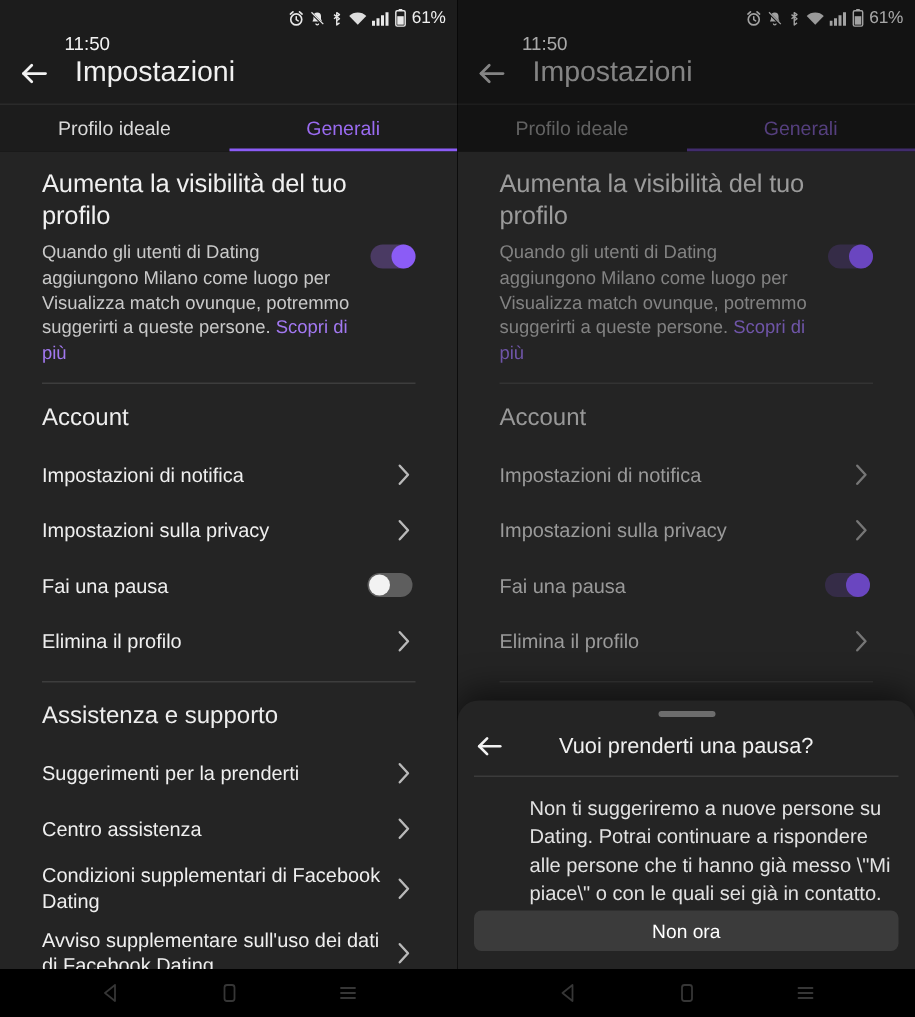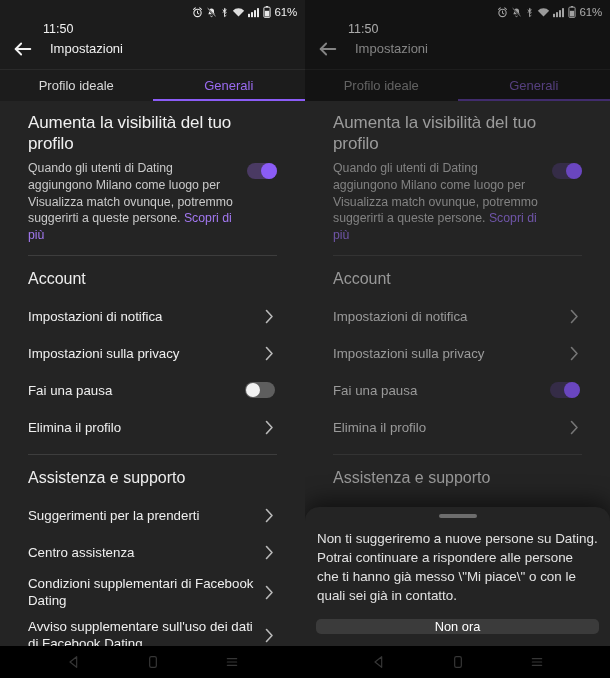--- a/index.html
+++ b/index.html
@@ -37,21 +37,21 @@
   .sysicons svg { display: block; }
   .battpct { font-size: 11.5px; color: #f0f0f0; margin-left: 1px; letter-spacing: -0.2px; }
 
   
   .appbar {
     height: 42px; background: #1c1c1c;
     display: flex; align-items: center; padding: 0 12px;
     border-bottom: 1px solid #2a2a2a;
   }
   .backarrow { width: 22px; height: 22px; margin-right: 16px; flex: 0 0 auto; }
-  .appbar-title { color: #f0f0f0; font-size: 13px; text-align: right; }
+  .appbar-title { color: #f0f0f0; font-size: 19px; text-align: right; }
 
   
   .tabbar {
     height: 31px; background: #1c1c1c;
     display: flex; position: relative;
   }
   .tab {
     flex: 1; display: flex; align-items: center; justify-content: center;
     font-size: 13px; color: #d9d9d9;
   }
@@ -134,23 +134,24 @@
     height: 40px;
     border-bottom: 1px solid #3b3b3b;
   }
   .sheet-back { width: 21px; height: 21px; flex: 0 0 auto; }
   .sheet-title {
     flex: 1; text-align: center; color: #f0f0f0; font-size: 14.5px;
     margin-right: 21px;
   }
   .sheet-body {
     color: #e2e2e2; font-size: 13.4px; line-height: 19px;
-    padding: 11px 1px 14px 1px;
-  }
-  .sheet-actions { display: flex; gap: 27px; flex-direction: column; }
+    padding: 11px 1px 2px 1px;
+    margin-left: 36px;
+  }
+  .sheet-actions { display: flex; gap: 27px; }
   .btn {
     flex: 1; height: 27px; border-radius: 5px;
     display: flex; align-items: center; justify-content: center;
     font-size: 12.8px; color: #fff; border: none;
     font-family: "Liberation Sans", sans-serif;
   }
   .btn-secondary { background: #3b3b3b; }
   .btn-primary { background: #7c4dff; }
 
   .cut { overflow: hidden; }
@@ -444,20 +445,29 @@
       <div class="divider" style="margin-top:8px;background:#333;"></div>
 
       <div class="section-head cut" style="color:#989898;">Assistenza e supporto</div>
 
     </div>
 
     <div class="dim-top"></div>
 
     <div class="sheet">
       <div class="grabber"></div>
+      <div class="sheet-head">
+        <span class="sheet-back">
+          <svg width="21" height="21" viewBox="0 0 24 24" fill="none" stroke="#f2f2f2" stroke-width="2" stroke-linecap="round" stroke-linejoin="round">
+              <path d="M20 12H4"></path>
+              <path d="M10 6 4 12l6 6"></path>
+            </svg>
+        </span>
+        <span class="sheet-title">Vuoi prenderti una pausa?</span>
+      </div>
       <div class="sheet-body">Non ti suggeriremo a nuove persone su Dating. Potrai continuare a rispondere alle persone che ti hanno già messo \"Mi piace\" o con le quali sei già in contatto.</div>
       <div class="sheet-actions">
         <button class="btn btn-secondary">Non ora</button>
       </div>
     </div>
 
     <div class="navbar">
       <span class="navbtn"><svg width="16" height="16" viewBox="0 0 24 24" fill="none" stroke="#3c3c3c" stroke-width="1.8" stroke-linejoin="round">
             <path d="M16 4 6 12l10 8z"></path>
           </svg></span>

